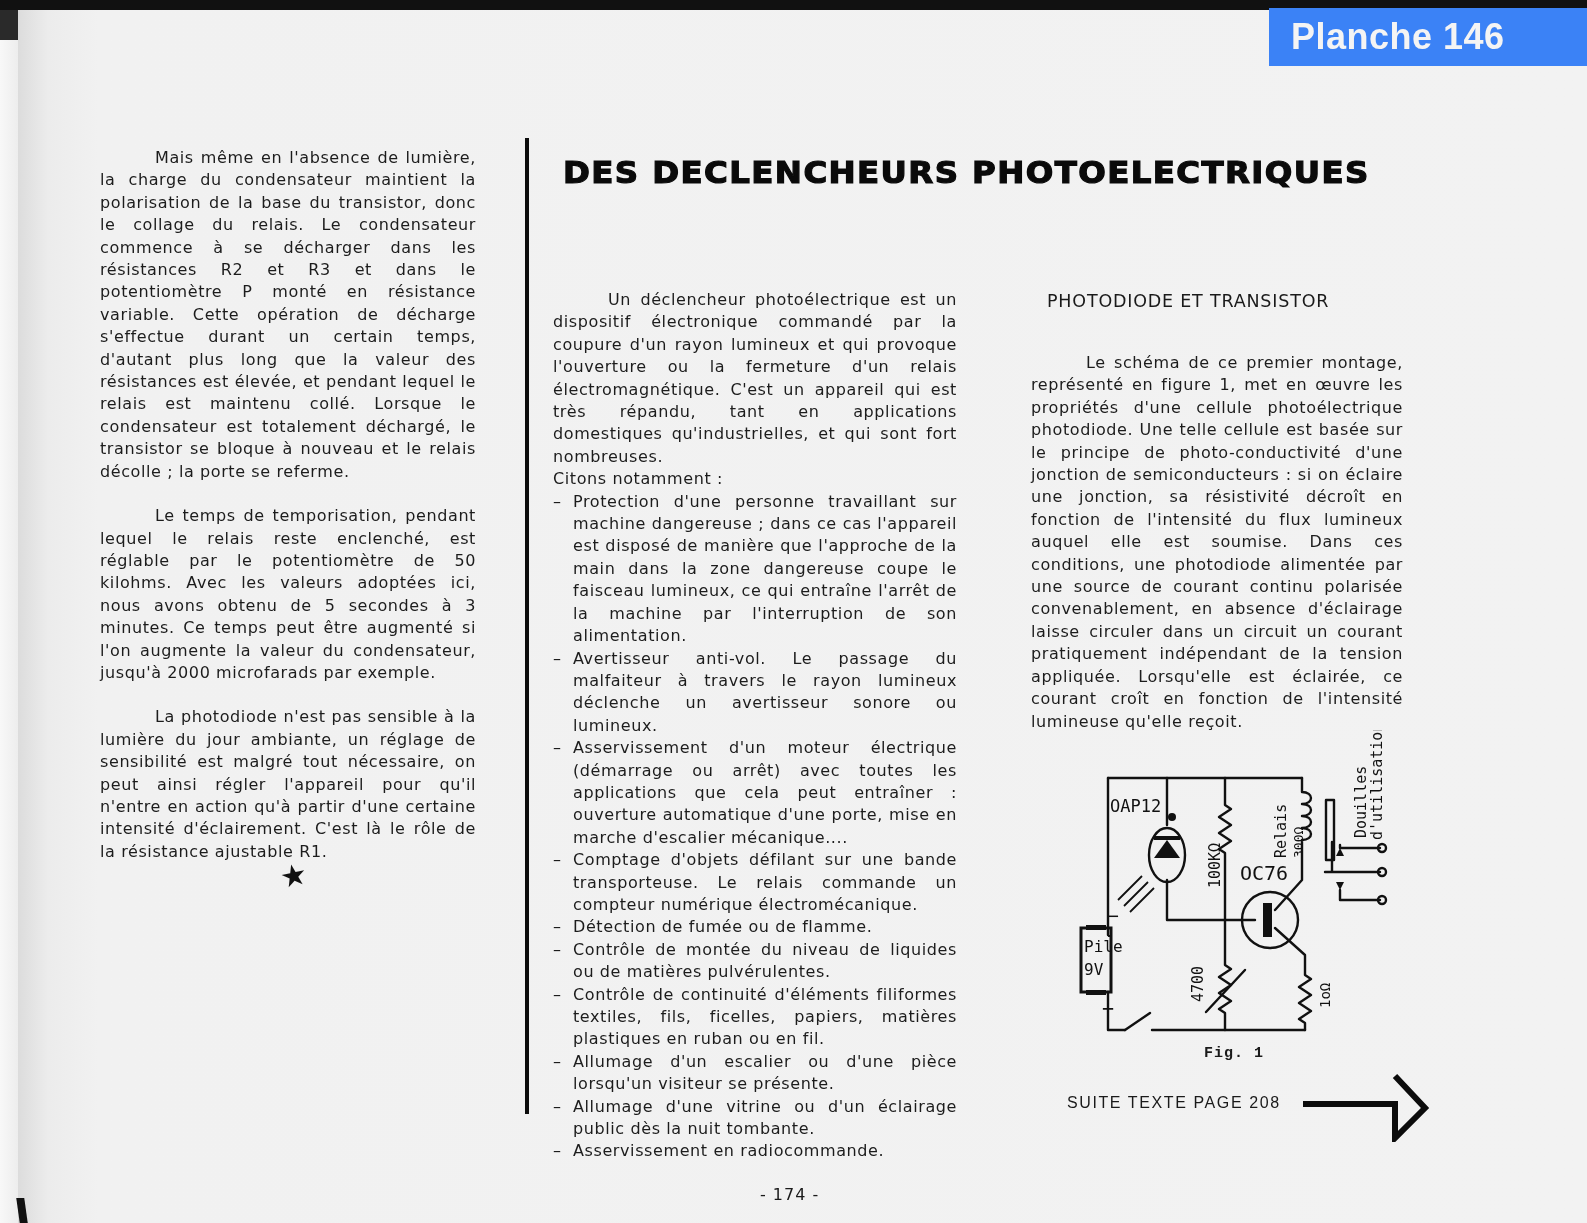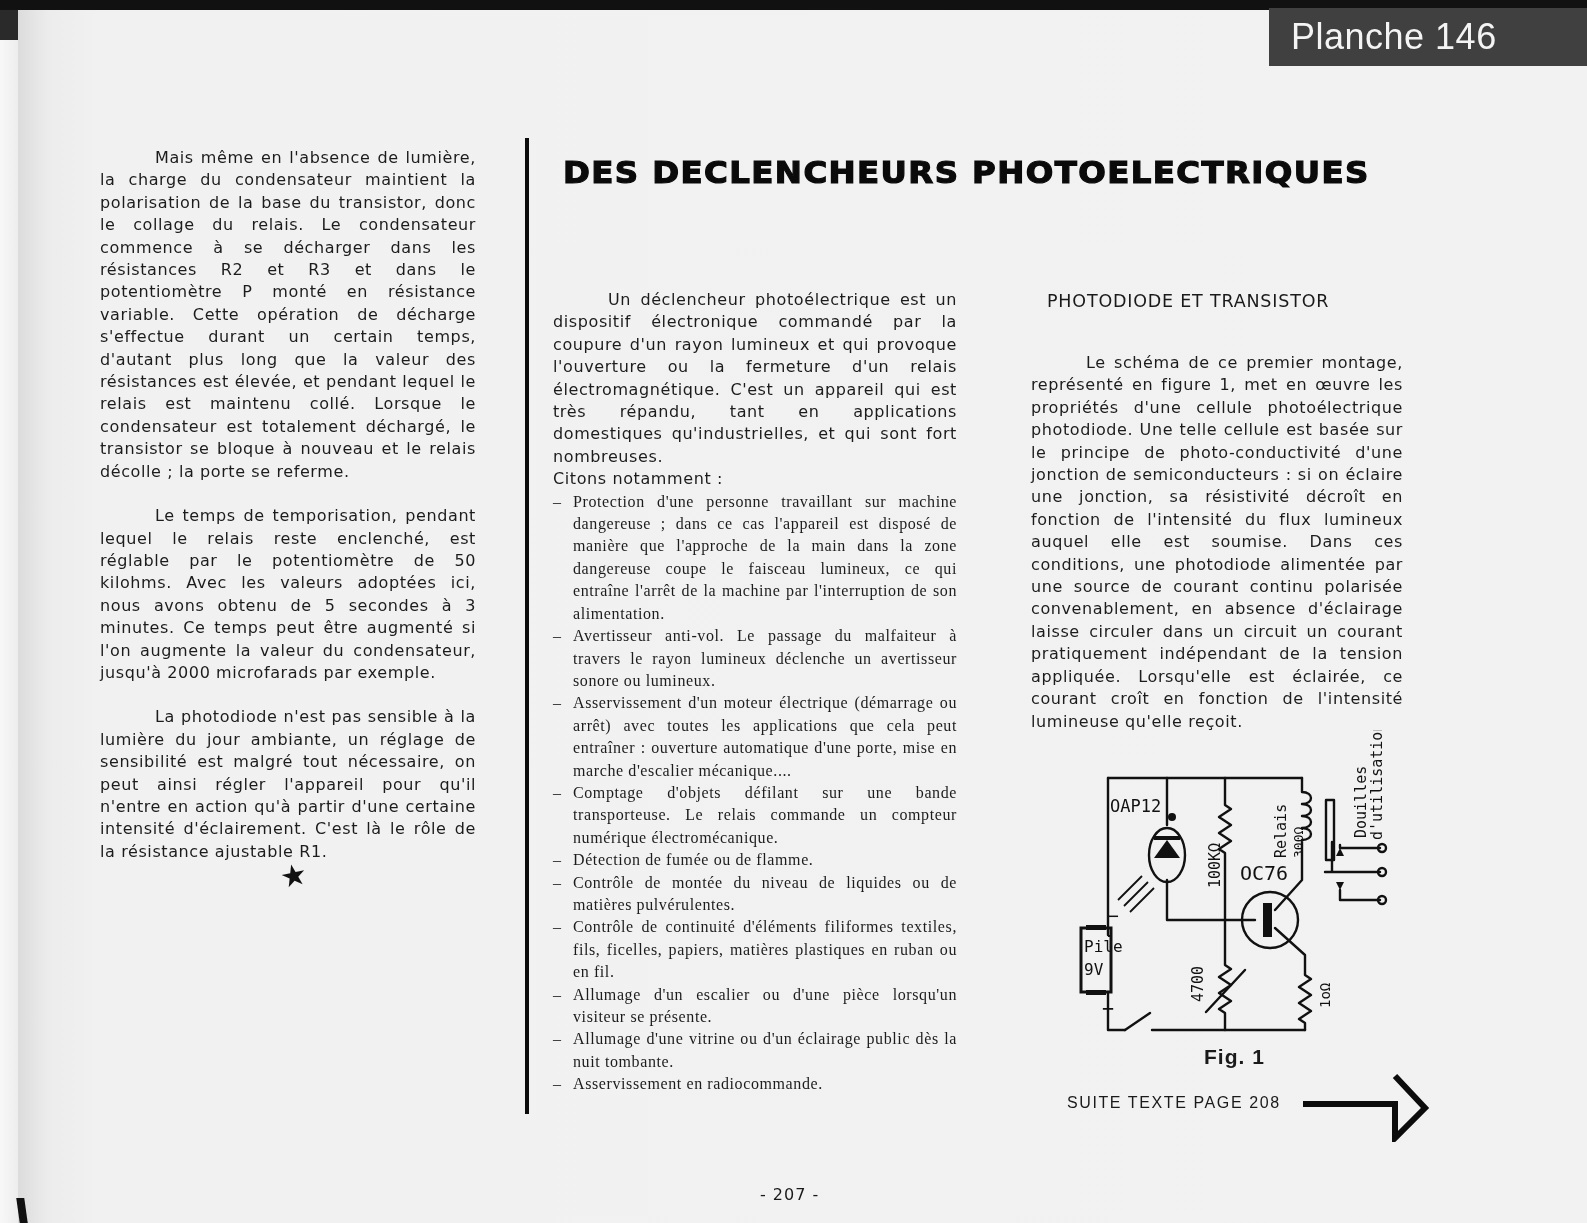--- a/index.html
+++ b/index.html
@@ -14,22 +14,22 @@
     background: linear-gradient(90deg, #dcdcdc 0px, #ececec 30px, #f1f1f1 80px, #f2f2f2 100%);
   }
   .left-margin {
     position: absolute; left: 0; top: 40px; width: 18px; height: 1183px;
     background: linear-gradient(90deg, #f8f8f8 0, #ededed 100%);
   }
   .top-bar { position: absolute; left: 0; top: 0; width: 1587px; height: 10px; background: #111; }
 
   .planche {
     position: absolute; left: 1269px; top: 8px; width: 318px; height: 58px;
-    background: #404040; color: #f4f4f4;
-    font-family: "Liberation Sans", sans-serif; font-weight: normal; font-size: 36px;
+    background: #3b82f6; color: #f4f4f4;
+    font-family: "Liberation Sans", sans-serif; font-weight: bold; font-size: 36px;
     line-height: 58px; padding-left: 22px; box-sizing: border-box; letter-spacing: 0.5px;
   }
 
   .col {
     position: absolute; font-size: 16px; line-height: 22.4px; letter-spacing: 0.6px;
     text-align: justify; color: #1c1c1c;
   }
   .col p { margin: 16px; text-indent: 55px; }
   .col p + p { margin-top: 22px; }
   #col-left { left: 84px; top: 131px; width: 408px; }
@@ -47,33 +47,33 @@
     transform: scaleX(1.08); transform-origin: left center;
     -webkit-text-stroke: 1.2px #0a0a0a;
   }
 
   .subheading {
     position: absolute; left: 1015px; top: 291px;
     font-size: 17.5px; letter-spacing: 0.8px; color: #1a1a1a; margin-left: 32px;
   }
 
   .intro { text-indent: 55px; }
-  ul.apps { list-style: none; margin: 0; padding: 0; font-family: Liberation Serif, serif; }
+  ul.apps { list-style: none; margin: 0; padding: 0; }
   ul.apps li { position: relative; padding-left: 20px; }
   ul.apps li::before { content: "–"; position: absolute; left: 0; top: 0; }
 
   .star {
     position: absolute; left: 280px; top: 858px; font-size: 30px; color: #111;
     transform: rotate(-12deg);
   }
 
   .schematic { position: absolute; left: 1070px; top: 730px; width: 340px; height: 320px; }
   .fig-label {
     position: absolute; left: 1204px; top: 1045px;
-    font-family: Liberation Sans, sans-serif; font-weight: bold; font-size: 21px; letter-spacing: 1px;
+    font-family: Liberation Mono, monospace; font-weight: bold; font-size: 15px; letter-spacing: 1px;
   }
   .suite {
     position: absolute; left: 1067px; top: 1094px;
     font-family: "Liberation Sans", sans-serif; font-size: 16px; letter-spacing: 1.6px; color: #1a1a1a;
   }
   .arrow { position: absolute; left: 1300px; top: 1072px; width: 130px; height: 70px; }
   .page-number {
     position: absolute; left: 760px; top: 1185px;
     font-size: 16px; letter-spacing: 1px; color: #1a1a1a;
   }
@@ -184,13 +184,13 @@
     <text x="260" y="278" font-size="14" transform="rotate(-90 260 278)">1oΩ</text>
   </g>
 </svg>
 <div class="fig-label">Fig. 1</div>
 
 <div class="suite">SUITE TEXTE PAGE 208</div>
 <svg class="arrow" viewBox="0 0 130 70" xmlns="http://www.w3.org/2000/svg">
   <path d="M3 32 H95 V66 L125 36 L95 4" fill="none" stroke="#0c0c0c" stroke-width="6" stroke-linejoin="miter"></path>
 </svg>
 
-<div class="page-number">- 207 -</div>
+<div class="page-number">- 174 -</div>
 
 </body></html>

